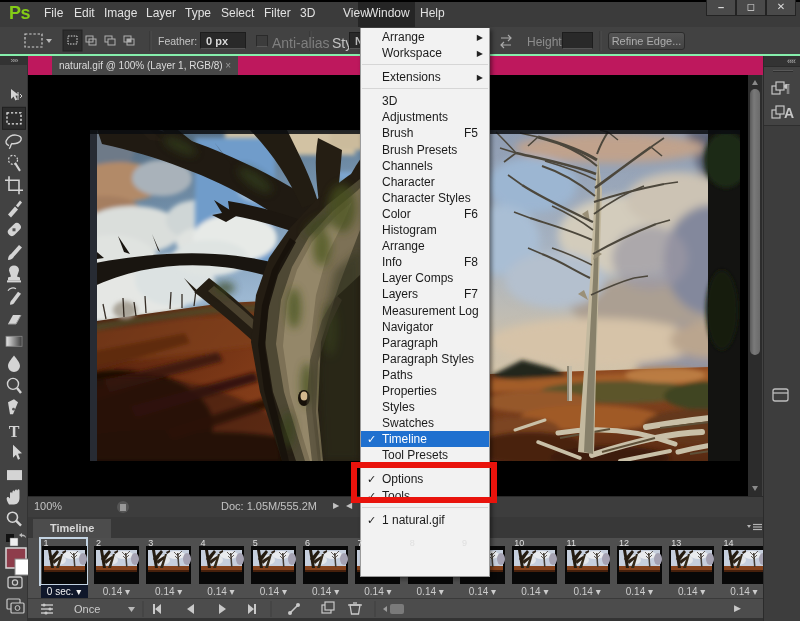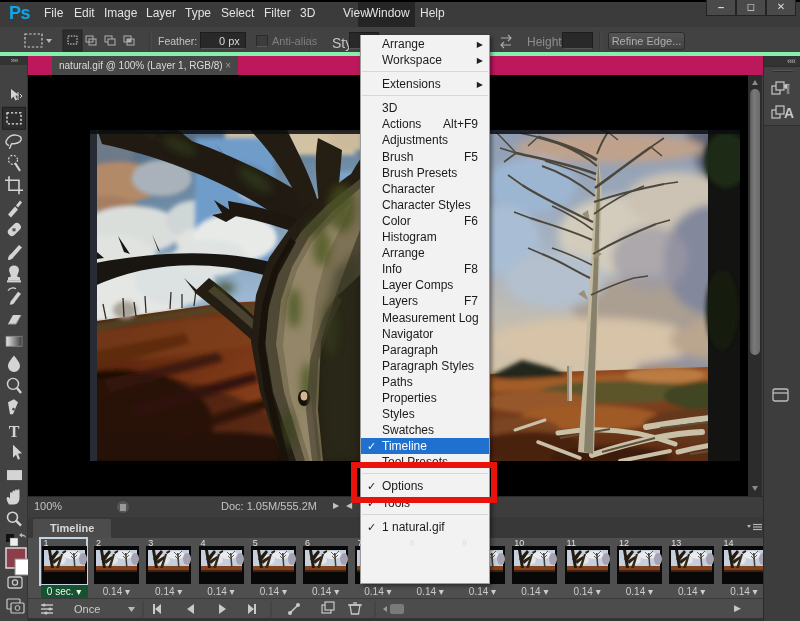--- a/index.html
+++ b/index.html
@@ -2,32 +2,32 @@
 <html><head>
 <meta charset="utf-8">
 <style>
 * { margin:0; padding:0; box-sizing:border-box; }
 html,body { width:800px; height:621px; overflow:hidden; background:#424242;
   font-family:"Liberation Sans", sans-serif; }
 #stage { position:relative; width:800px; height:621px; }
 .abs { position:absolute; }
 #menubar { left:0; top:0; width:800px; height:27px; background:#3b3b3b;
   border-top:2px solid #000; }
-#pslogo { left:9px; top:3px; width:26px; height:22px; color:#0ea5e9;
+#pslogo { left:9px; top:3px; width:26px; height:22px; color:#84cc16;
   font-size:18px; font-weight:bold; letter-spacing:-0.5px; }
 .mitem { position:absolute; top:6px; font-size:12px; color:#e2e2e2; }
 #winbtn { right:4px; top:0px; height:16px; display:flex; }
 .wb { width:30px; height:16px; background:#4a4a4a; border:1px solid #232323;
   border-top:none; color:#ddd; font-size:9px; text-align:center; line-height:14px; }
 #optbar { left:0; top:27px; width:800px; height:29px; background:#424242;
-  border-bottom:4px solid #86efac; }
+  border-bottom:2px solid #86efac; }
 .olabel { position:absolute; font-size:11px; color:#c4c4c4; }
 .oinput { position:absolute; height:17px; background:#292929;
   border:1px solid #1d1d1d; border-bottom-color:#555; color:#d8d8d8;
-  font-size:11px; line-height:16px; padding-left:18px; }
+  font-size:11px; line-height:16px; padding-left:5px;font-weight:bold; }
 #toolbar { left:0; top:56px; width:28px; height:565px; background:#424242;
   border-right:1px solid #333; }
 #tbtop { left:0; top:56px; width:28px; height:9px; background:#333;
   color:#aaa; font-size:8px; text-align:center; line-height:9px; letter-spacing:-1px; }
 #tabbar { left:28px; top:56px; width:735px; height:19px; background:#be185d; }
 #tab { position:absolute; left:24px; top:0; height:19px; background:#474747;
   color:#dcdcdc; font-size:10px; line-height:19px; padding:0 7px; }
 #canvas { left:28px; top:75px; width:720px; height:421px; background:#000; }
 #vscroll { left:748px; top:75px; width:14px; height:421px; background:#2c2c2c; }
 #vthumb { position:absolute; left:2px; top:14px; width:10px; height:266px;
@@ -44,21 +44,21 @@
   color:#d8d8d8; font-size:11px; font-weight:bold; line-height:19px; padding:0 17px; }
 #tlframes { position:absolute; left:0; top:21px; width:735px; height:60px; }
 #tlctrl { position:absolute; left:0; top:81px; width:735px; height:20px;
   background:#4c4c4c; border-top:1px solid #3a3a3a; }
 #tlbottom { position:absolute; left:0; top:101px; width:735px; height:3px; background:#333; }
 .frame { position:absolute; top:1px; width:47px; height:46px; }
 .fnum { position:absolute; left:3px; top:-1px; font-size:9px; color:#e0e0e0; z-index:2; }
 .fthumb { position:absolute; left:1px; top:7px; width:45px; height:38px; background:#000; }
 .ftime { position:absolute; top:46px; left:0; width:47px; font-size:10px; color:#cccccc;
   text-align:center; height:13px; line-height:13px; }
-#menu { left:360px; top:35px; width:130px; height:549px; background:#f2f2f2;
+#menu { left:360px; top:28px; width:130px; height:549px; background:#f2f2f2;
   border:1px solid #9b9b9b; border-top:none; box-shadow:2px 2px 4px rgba(0,0,0,.45);
   font-size:12px; color:#1b1b1b; padding-top:1px; }
 .mi { position:relative; height:16.1px; line-height:16.1px; padding-left:21px;
   white-space:nowrap; }
 .msep { height:8px; position:relative; }
 .msep:after { content:""; position:absolute; left:1px; right:1px; top:3px;
   border-top:1px solid #d6d6d6; }
 .sc { position:absolute; right:11px; top:0; }
 .arr { position:absolute; right:6px; top:1px; font-size:8px; color:#222; }
 .chk { position:absolute; left:6px; top:0; font-size:11px; }
@@ -88,21 +88,21 @@
  <line x1="600" y1="4" x2="600" y2="24" stroke="#333"></line>
         <line x1="601" y1="4" x2="601" y2="24" stroke="#4e4e4e"></line>
  <line x1="150" y1="4" x2="150" y2="24" stroke="#333"></line>
         <line x1="151" y1="4" x2="151" y2="24" stroke="#4e4e4e"></line>
  <line x1="310" y1="4" x2="310" y2="24" stroke="#333"></line>
         <line x1="311" y1="4" x2="311" y2="24" stroke="#4e4e4e"></line>
 </svg>
 <span class="olabel" style="left:158px;top:8px;font-size:10.5px">Feather:</span>
 <div class="oinput" style="left:200px;top:5px;width:46px">0 px</div>
 <div style="position:absolute;left:256px;top:8px;width:12px;height:12px;background:#3c3c3c;border:1px solid #2a2a2a;border-bottom-color:#585858"></div>
-<span class="olabel" style="left:272px;top:8px;color:#7f7f7f;font-size:11px">Anti-alias</span>
+<span class="olabel" style="left:272px;top:8px;color:#7f7f7f;font-size:14px">Anti-alias</span>
 <span class="olabel" style="left:332px;top:8px;font-size:14px">Style:</span>
 <div class="oinput" style="left:349px;top:5px;width:30px;color:#bbb">No</div>
 <span class="olabel" style="left:527px;top:8px;color:#8d8d8d;font-size:12px">Height:</span>
 <div class="oinput" style="left:562px;top:5px;width:31px"></div>
 <div style="position:absolute;left:608px;top:5px;width:77px;height:18px;background:linear-gradient(#535353,#434343);border:1px solid #2c2c2c;border-radius:3px;color:#adadad;font-size:11px;text-align:center;line-height:16px">Refine Edge...</div>
 </div>
   <div id="menubar" class="abs"></div>
   <div id="wmenu-active" class="abs"></div>
   <div id="pslogo" class="abs">Ps</div>
   <div class="mitem" style="left:44px">File</div>
@@ -469,21 +469,21 @@
         <rect x="2" y="20" width="41" height="6" fill="#84421c"></rect>
         <rect x="2" y="24" width="41" height="2" fill="#46200c"></rect>
         <path d="M9,22 L6,4 L9,4 L12,22 Z" fill="#241b10"></path>
         <path d="M7,13 L15,4 L17,6 L10,16 Z" fill="#241b10"></path>
         <path d="M10,15 L18,10 L19,12 L12,18 Z" fill="#2c2115"></path>
         <path d="M14,22 L19,8 L21,8 L17,22 Z" fill="#332818"></path>
         <path d="M20,6 L24,4 L24,6 L21,8 Z" fill="#2c2115"></path>
         <path d="M32,21 L31,7 L32.5,7 L33.5,21 Z" fill="#403a32"></path>
         <path d="M32,10 L28,6 M32,9 L36,5 M32,13 L29,10 M32,12 L35,9" stroke="#403a32" stroke-width="0.8" fill="none"></path>
       </svg></div>
-      <div class="ftime" style="background:#14532d;color:#f2f2f2;">0 sec. ▾</div>
+      <div class="ftime" style="background:#0f172a;color:#f2f2f2;">0 sec. ▾</div>
     </div>
 
     <div class="frame" style="left:64.9px">
       <div class="fnum">2</div>
       <div class="fthumb"><svg width="45" height="38" viewBox="0 0 45 38">
         <rect x="0" y="0" width="45" height="38" fill="#080808"></rect>
         <rect x="2" y="4" width="41" height="22" fill="#c6cfdd"></rect>
         <ellipse cx="30" cy="9" rx="9" ry="4" fill="#e9ebee"></ellipse>
         <ellipse cx="16" cy="14" rx="8" ry="5" fill="#e4e7ea"></ellipse>
         <ellipse cx="41" cy="13" rx="4" ry="6" fill="#a5a2b2"></ellipse>
@@ -786,24 +786,24 @@
     <div id="tlbottom"></div>
     <div style="position:absolute;right:22px;top:86px;color:#c9c9c9;font-size:9px">▶</div>
   </div>
   <div id="menu" class="abs">
     <div class="mi">Arrange<span class="arr">▶</span></div>
     <div class="mi">Workspace<span class="arr">▶</span></div>
     <div class="msep"></div>
     <div class="mi">Extensions<span class="arr">▶</span></div>
     <div class="msep"></div>
     <div class="mi">3D</div>
-    <div class="mi">Actions<span class="sc">Alt+F9</span></div>
     <div class="mi">Adjustments</div>
     <div class="mi">Brush<span class="sc">F5</span></div>
     <div class="mi">Brush Presets</div>
+    <div class="mi">Channels</div>
     <div class="mi">Character</div>
     <div class="mi">Character Styles</div>
     <div class="mi">Color<span class="sc">F6</span></div>
     <div class="mi">Histogram</div>
     <div class="mi">Arrange</div>
     <div class="mi">Info<span class="sc">F8</span></div>
     <div class="mi">Layer Comps</div>
     <div class="mi">Layers<span class="sc">F7</span></div>
     <div class="mi">Measurement Log</div>
     <div class="mi">Navigator</div>

